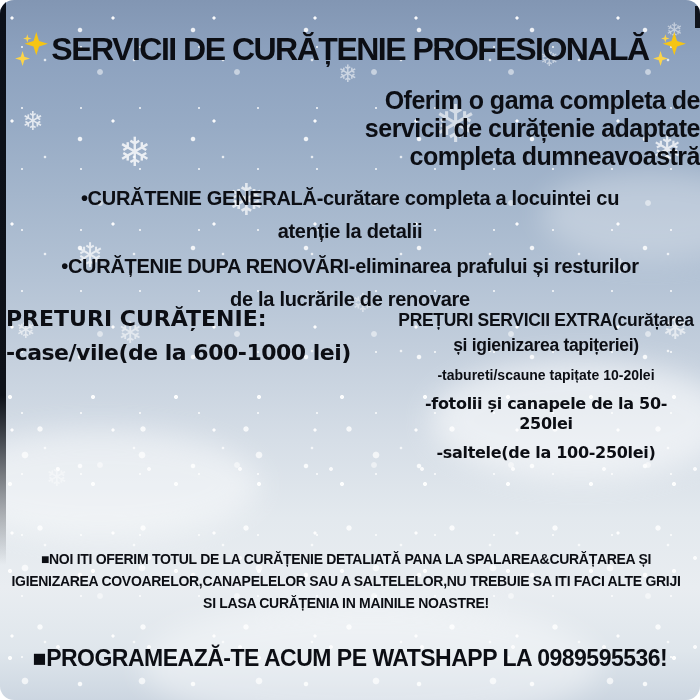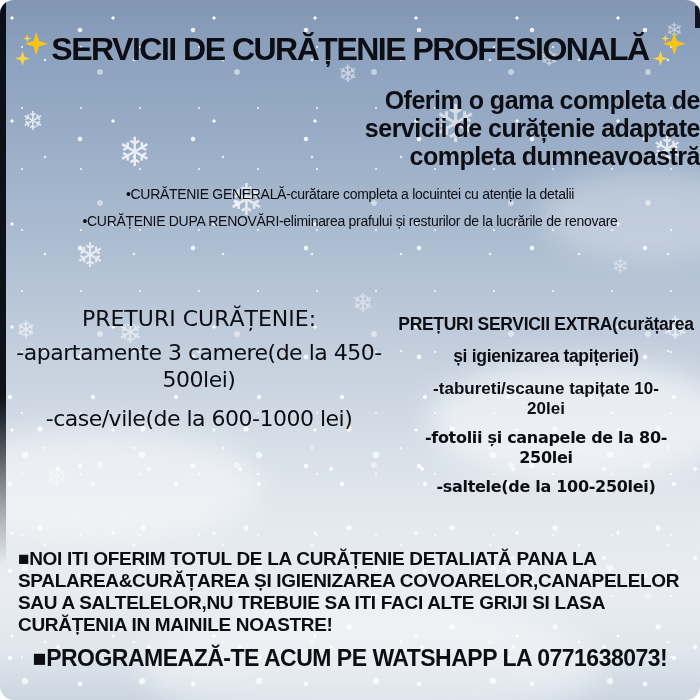--- a/index.html
+++ b/index.html
@@ -47,37 +47,37 @@
   
   .flake{position:absolute; color:#fff; pointer-events:none; line-height:1;}
   .flake::before{content:"❄"; font-family:"DejaVu Sans", sans-serif;}
   
   .title-row{position:absolute; top:30px; left:0; width:700px; display:flex;
     align-items:center; justify-content:center; gap:1px;}
   .title{font-weight:bold; font-size:32px; letter-spacing:-1.5px; white-space:nowrap;}
   .intro{position:absolute; top:86px; left:0; width:700px; text-align:right;
     font-weight:bold; font-size:25px; letter-spacing:-0.5px; line-height:28px;}
   .bullets{position:absolute; top:182px; left:20px; width:660px; text-align:center;
-    font-weight:normal; font-size:14px; letter-spacing:-0.3px; line-height:25px;}
+    font-weight:bold; font-size:20px; letter-spacing:-0.3px; line-height:33px;}
   .bullets .bullet{max-width:600px; margin:0 auto 2px auto;}
-  .col-left{position:absolute; top:306px; left:6px; width:386px; text-align:center;
-    font-family:"DejaVu Sans", sans-serif; font-weight:normal;}
+  .col-left{position:absolute; top:306px; left:6px; width:386px; text-align:left;
+    font-family:"DejaVu Sans", sans-serif; font-weight:bold;}
   .col-left .heading{font-size:22px; letter-spacing:0; margin-bottom:8px;}
   .col-left .item{font-size:22px; line-height:27px; margin-bottom:12px; letter-spacing:-0.5px;}
   .col-left .item:nth-of-type(4){margin-bottom:6px;}
   .col-left .item:nth-of-type(5){white-space:nowrap;}
   .col-right{position:absolute; top:308px; left:398px; width:296px; text-align:center; font-weight:bold;}
-  .col-right .heading{font-size:17.5px; line-height:32px; letter-spacing:-0.3px; margin-bottom:7px;}
-  .col-right .item{font-size:17px; line-height:20px; max-width:262px; margin:0 auto 9px auto;}
+  .col-right .heading{font-size:17.5px; line-height:25px; letter-spacing:-0.3px; margin-bottom:7px;}
+  .col-right .item{font-size:14px; line-height:20px; max-width:262px; margin:0 auto 9px auto;}
   .col-right .item:nth-of-type(3),
   .col-right .item:nth-of-type(4){font-family:"DejaVu Sans", sans-serif; font-size:16px;
     letter-spacing:-0.3px; max-width:280px;}
   .col-right .item:nth-of-type(4){margin-top:6px;}
-  .footer-note{position:absolute; top:548px; left:18px; width:680px; 
-    font-weight:bold; font-size:19px; line-height:22px; letter-spacing:-0.3px;}
+  .footer-note{position:absolute; top:548px; left:6px; width:680px; text-align:center;
+    font-weight:bold; font-size:14px; line-height:22px; letter-spacing:-0.3px;}
   .cta{position:absolute; top:645px; left:10px; width:680px; text-align:center;
     font-weight:bold; font-size:23px; line-height:26px; letter-spacing:-0.5px;}
   .sparkles-svg{flex:0 0 auto;}
 </style>
 </head>
 <body>
 
 <div class="canvas">
   <div class="speckles"></div>
   <div class="speckles dense"></div>
@@ -124,27 +124,26 @@
     <div>completa dumneavoastră</div>
   </div>
 
   <div class="bullets">
     <div class="bullet">•CURĂTENIE GENERALĂ-curătare completa a locuintei cu atenție la detalii</div>
     <div class="bullet">•CURĂȚENIE DUPA RENOVĂRI-eliminarea prafului și resturilor de la lucrările de renovare</div>
   </div>
 
   <div class="col-left">
     <div class="heading">PRETURI CURĂȚENIE:</div>
-    <div class="item">-apartamente 3 camere(de la 450-500lei)</div>
     <div class="item">-case/vile(de la 600-1000 lei)</div>
   </div>
 
   <div class="col-right">
     <div class="heading">PREȚURI SERVICII EXTRA(curățarea și igienizarea tapițeriei)</div>
     <div class="item">-tabureti/scaune tapițate 10-20lei</div>
-    <div class="item">-fotolii și canapele de la 80-250lei</div>
+    <div class="item">-fotolii și canapele de la 50-250lei</div>
     <div class="item">-saltele(de la 100-250lei)</div>
   </div>
 
   <div class="footer-note">■NOI ITI OFERIM TOTUL DE LA CURĂȚENIE DETALIATĂ PANA LA SPALAREA&amp;CURĂȚAREA ȘI IGIENIZAREA COVOARELOR,CANAPELELOR SAU A SALTELELOR,NU TREBUIE SA ITI FACI ALTE GRIJI SI LASA CURĂȚENIA IN MAINILE NOASTRE!</div>
 
-  <div class="cta">■PROGRAMEAZĂ-TE ACUM PE WATSHAPP LA 0771638073!</div>
+  <div class="cta">■PROGRAMEAZĂ-TE ACUM PE WATSHAPP LA 0989595536!</div>
 </div>
 
 </body></html>

